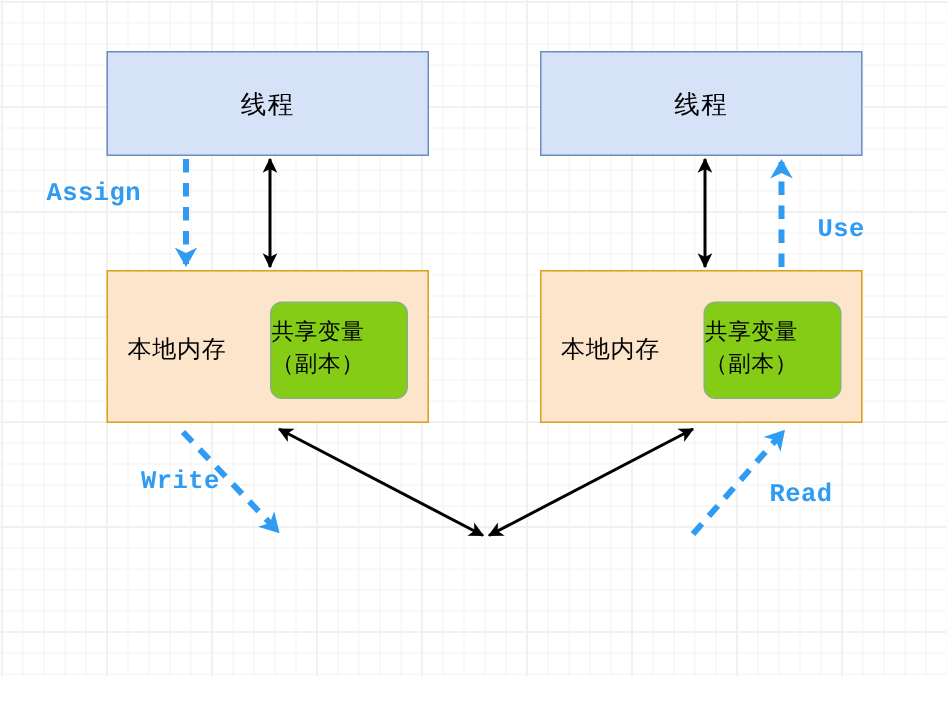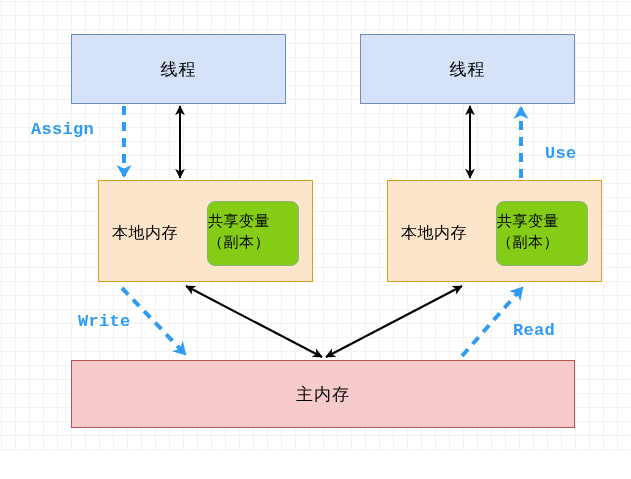--- a/index.html
+++ b/index.html
@@ -41,21 +41,20 @@
     border: 1.5px solid #6c8ebf;
     font-size: 17px;
     color: #000000;
     letter-spacing: 1px;
   }
 
   .local-mem-box {
     background: #fce5cb;
     border: 1.5px solid #d6a01d;
     justify-content: flex-start;
-    margin-left: 27px;
   }
 
   .local-mem-label {
     position: absolute;
     font-size: 16px;
     color: #000000;
     letter-spacing: 0.5px;
     white-space: nowrap;
   }
 
@@ -169,25 +168,22 @@
   </div>
 
   <div class="box local-mem-box" style="left:360px; top:180px; width:215px; height:102px;">
     <span class="local-mem-label" style="left:13px; top:42px;">本地内存</span>
     <div class="shared-var-box" style="left:108px; top:20px; width:92px; height:65px;">
       <span>共享变量</span>
       <span>（副本）</span>
     </div>
   </div>
 
-  <div class="box main-mem-box" style="left:71px; top:360px; width:504px; height:68px;">
-    <span>主内存</span>
-  </div>
 
   <div class="arrow-label" style="left:31px; top:120px;">Assign</div>
 
   <div class="arrow-label" style="left:545px; top:144px;">Use</div>
 
-  <div class="arrow-label" style="left:78px; top:312px;">Write</div>
+  <div class="arrow-label" style="left:94px; top:312px;">Write</div>
 
   <div class="arrow-label" style="left:513px; top:321px;">Read</div>
 
 </div>
 
 </body></html>

